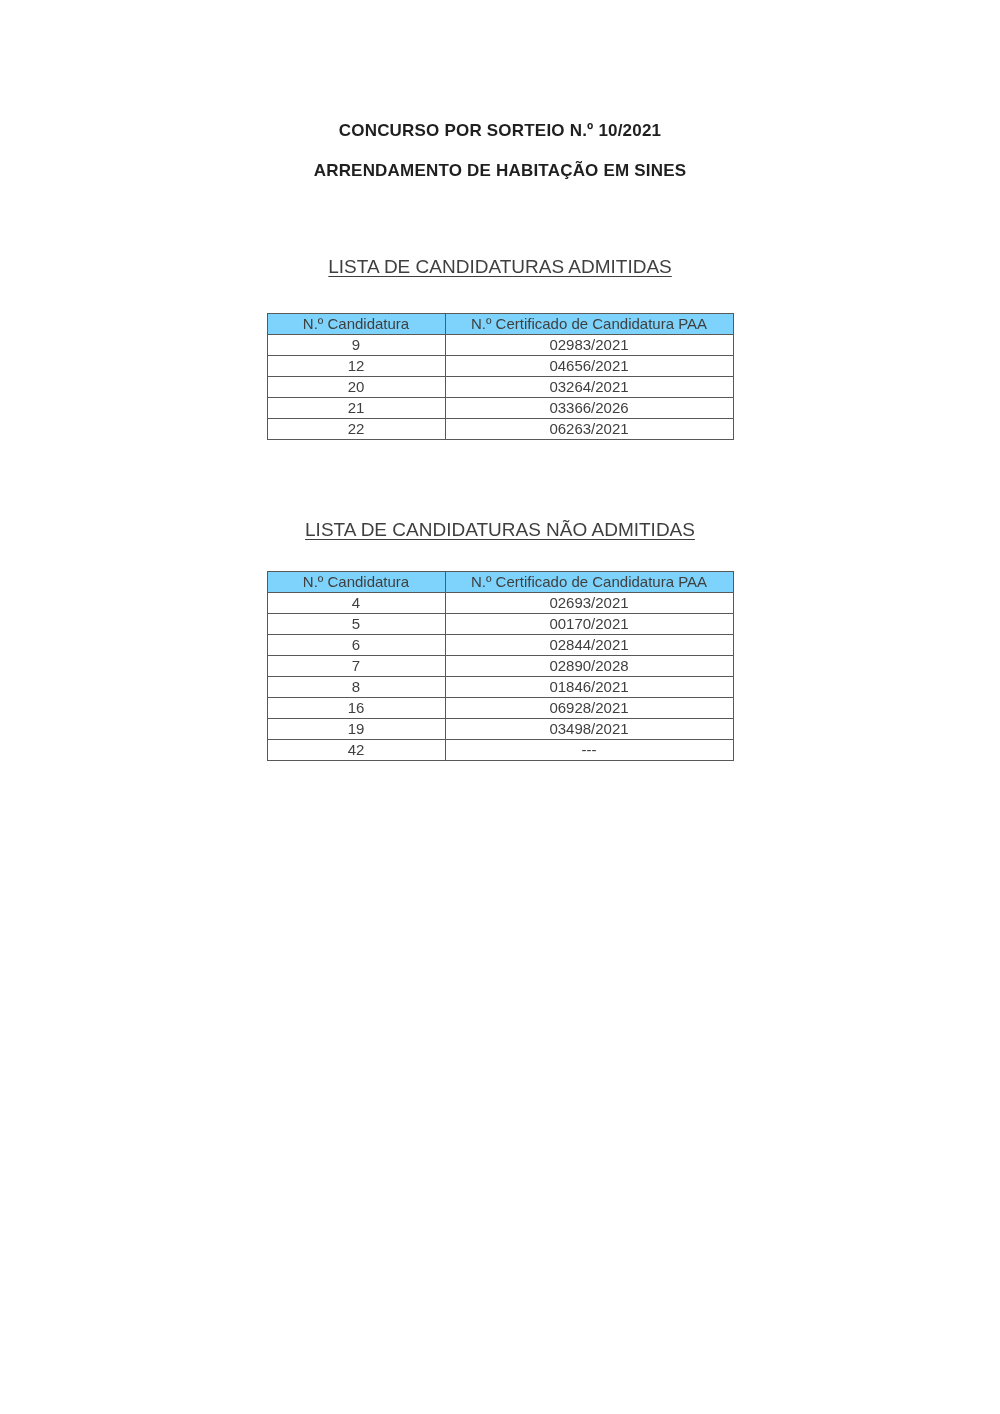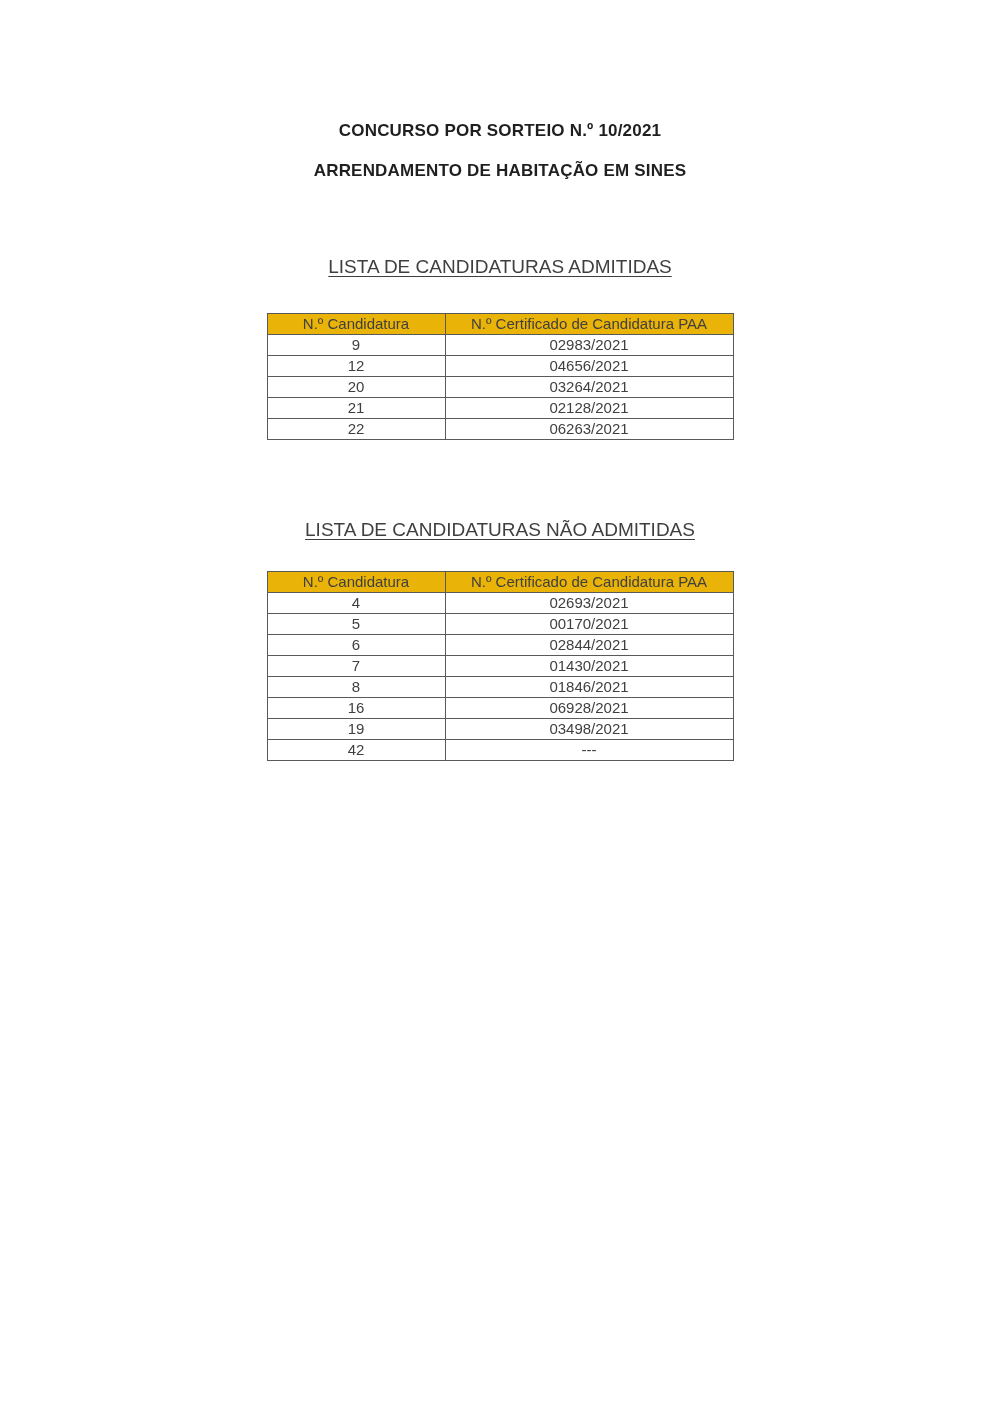--- a/index.html
+++ b/index.html
@@ -58,21 +58,21 @@
     font-size: 15px;
     line-height: 20px;
     text-align: center;
     vertical-align: middle;
     color: #3f3f3f;
     padding: 0;
     overflow: hidden;
     white-space: nowrap;
   }
   th {
-    background: #eab308;
+    background: #7dd3fc;
     font-weight: normal;
   }
   td { background: #ffffff; }
 </style>
 </head>
 <body>
 
 <div class="doc-page">
 
   <div class="title-block">
@@ -101,21 +101,21 @@
           <tr>
             <td>12</td>
             <td>04656/2021</td>
           </tr>
           <tr>
             <td>20</td>
             <td>03264/2021</td>
           </tr>
           <tr>
             <td>21</td>
-            <td>02128/2021</td>
+            <td>03366/2026</td>
           </tr>
           <tr>
             <td>22</td>
             <td>06263/2021</td>
           </tr>
         </tbody>
     </table>
   </div>
 
   <div class="section-not-admitted">
@@ -139,21 +139,21 @@
           <tr>
             <td>5</td>
             <td>00170/2021</td>
           </tr>
           <tr>
             <td>6</td>
             <td>02844/2021</td>
           </tr>
           <tr>
             <td>7</td>
-            <td>01430/2021</td>
+            <td>02890/2028</td>
           </tr>
           <tr>
             <td>8</td>
             <td>01846/2021</td>
           </tr>
           <tr>
             <td>16</td>
             <td>06928/2021</td>
           </tr>
           <tr>

